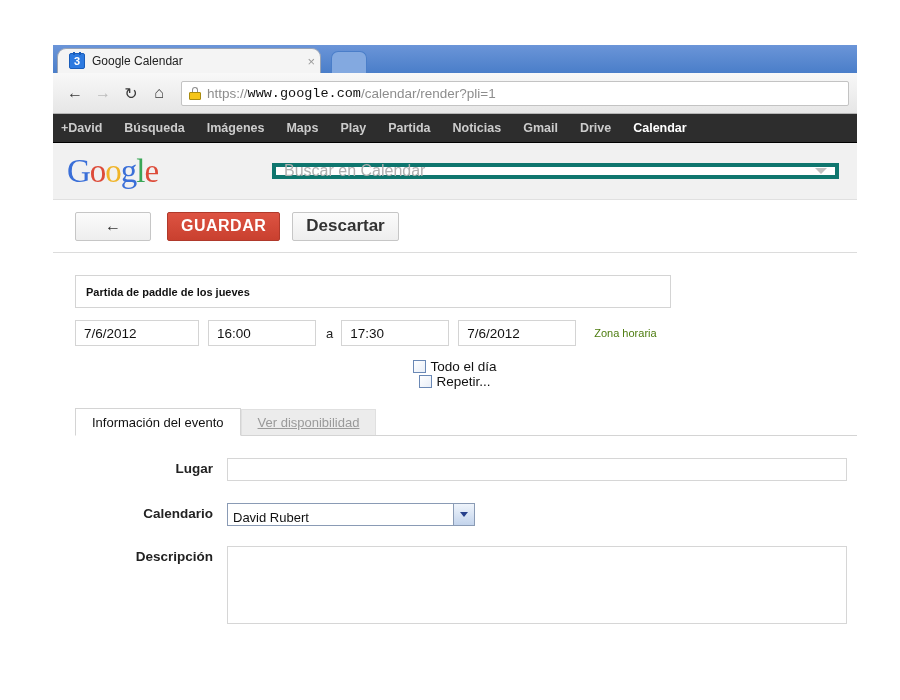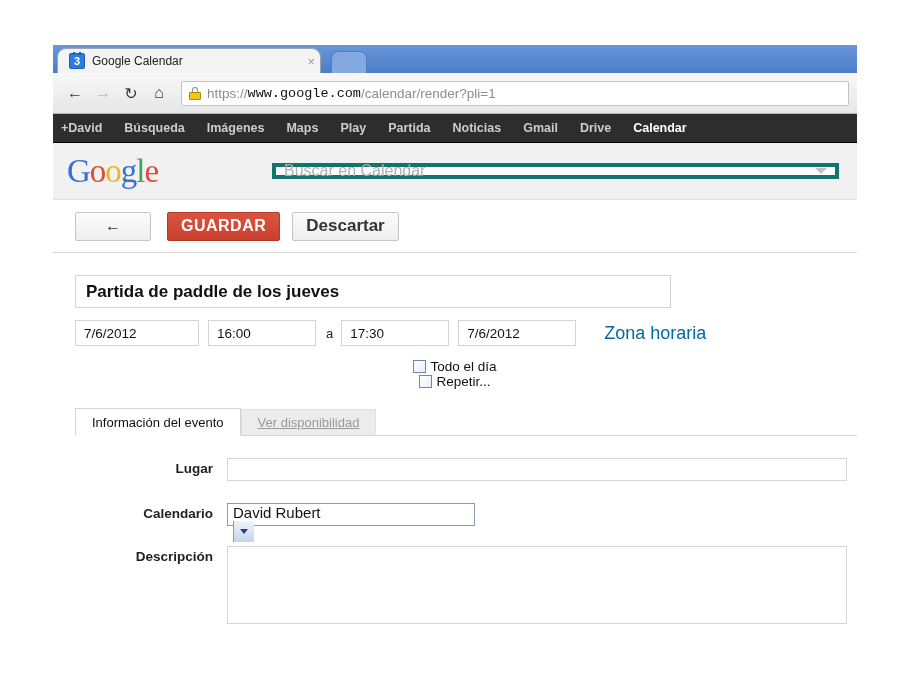--- a/index.html
+++ b/index.html
@@ -281,21 +281,21 @@
   
   .form {
     padding: 22px 0 0 22px;
     box-sizing: border-box;
   }
   .title-input {
     width: 596px;
     height: 33px;
     border: 1px solid #d4d4d4;
     box-sizing: border-box;
-    font-size: 17px;
+    font-size: 11px;
     font-weight: bold;
     color: #111;
     padding: 0 10px;
     background: #fff;
     display: flex;
     align-items: center;
   }
   .datetime-row {
     margin-top: 12px;
     display: flex;
@@ -312,23 +312,23 @@
     padding: 0 8px;
     color: #111;
     font-size: 13.5px;
   }
   .dt.date  { width: 124px; }
   .dt.time  { width: 108px; margin-left: 9px; }
   .dt.time2 { width: 108px; margin-left: 8px; }
   .dt.date2 { width: 118px; margin-left: 9px; }
   .sep-a { margin-left: 10px; margin-right: 0; color: #222; font-size: 13px; }
   .tz-link {
-    margin-left: 28px;
-    color: #0369a1;
-    font-size: 18px;
+    margin-left: 18px;
+    color: #4d7c0f;
+    font-size: 11px;
     cursor: pointer;
   }
   .checks {
     margin-top: 13px;
     display: flex;
     align-items: center;
     font-size: 13.5px;
     color: #111;
     flex-direction: column;
   }
@@ -403,26 +403,25 @@
     background: #fff;
     box-sizing: border-box;
   }
   .select-box {
     width: 248px;
     height: 23px;
     border: 1px solid #8a9bb5;
     background: #fff;
     box-sizing: border-box;
     display: flex;
-    align-items: flex-start;
-    font-size: 15px;
+    align-items: flex-end;
+    font-size: 13px;
     color: #111;
     padding-left: 5px;
     cursor: pointer;
-    flex-direction: column;
   }
   .select-box .val { flex: 1 1 auto; }
   .select-arrow {
     width: 20px;
     height: 21px;
     background: linear-gradient(to bottom, #eff4fb 0%, #c3d4ec 100%);
     border-left: 1px solid #8a9bb5;
     display: flex;
     align-items: center;
     justify-content: center;

